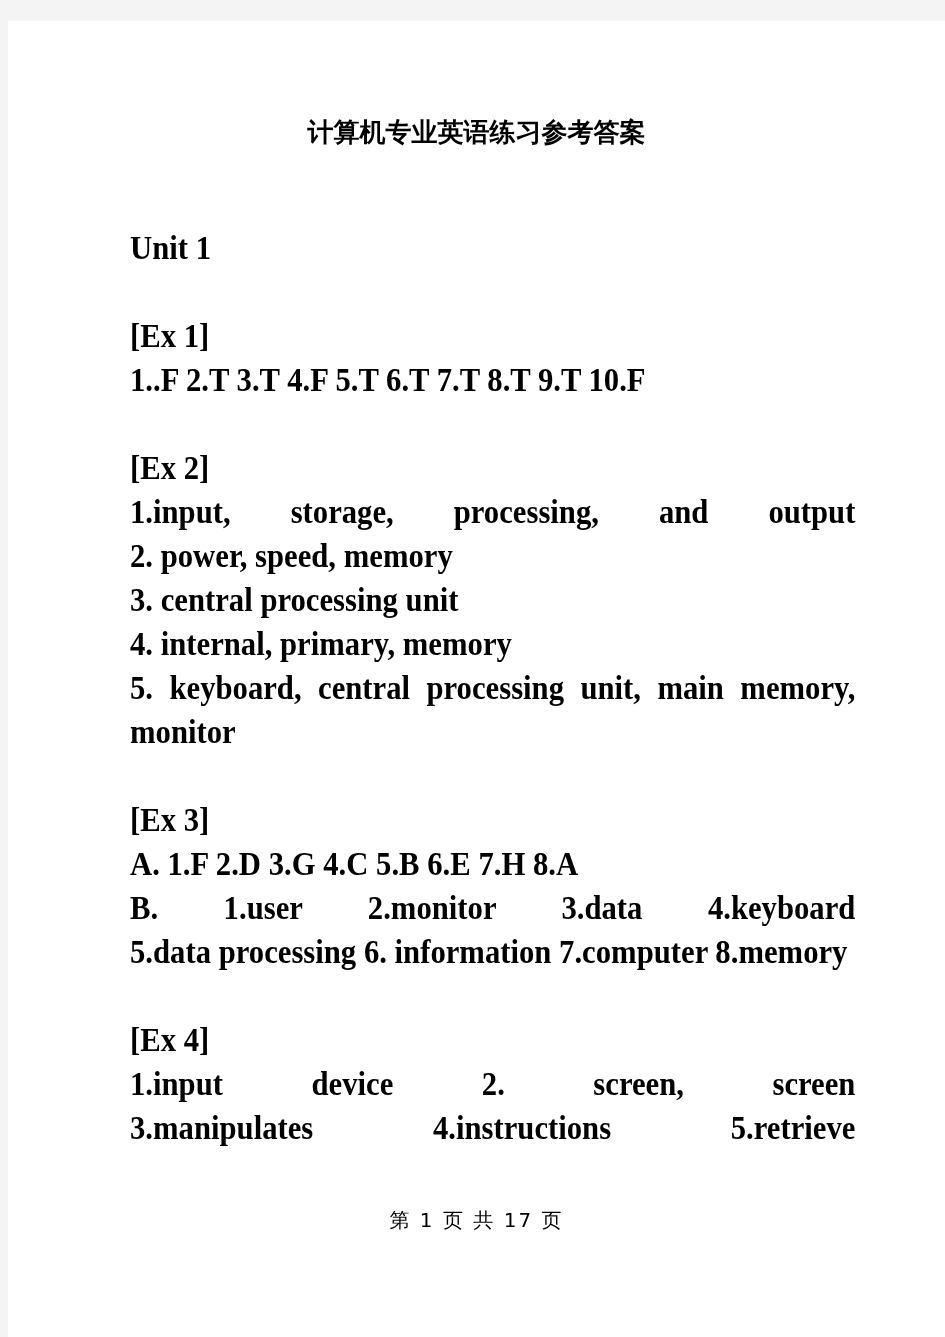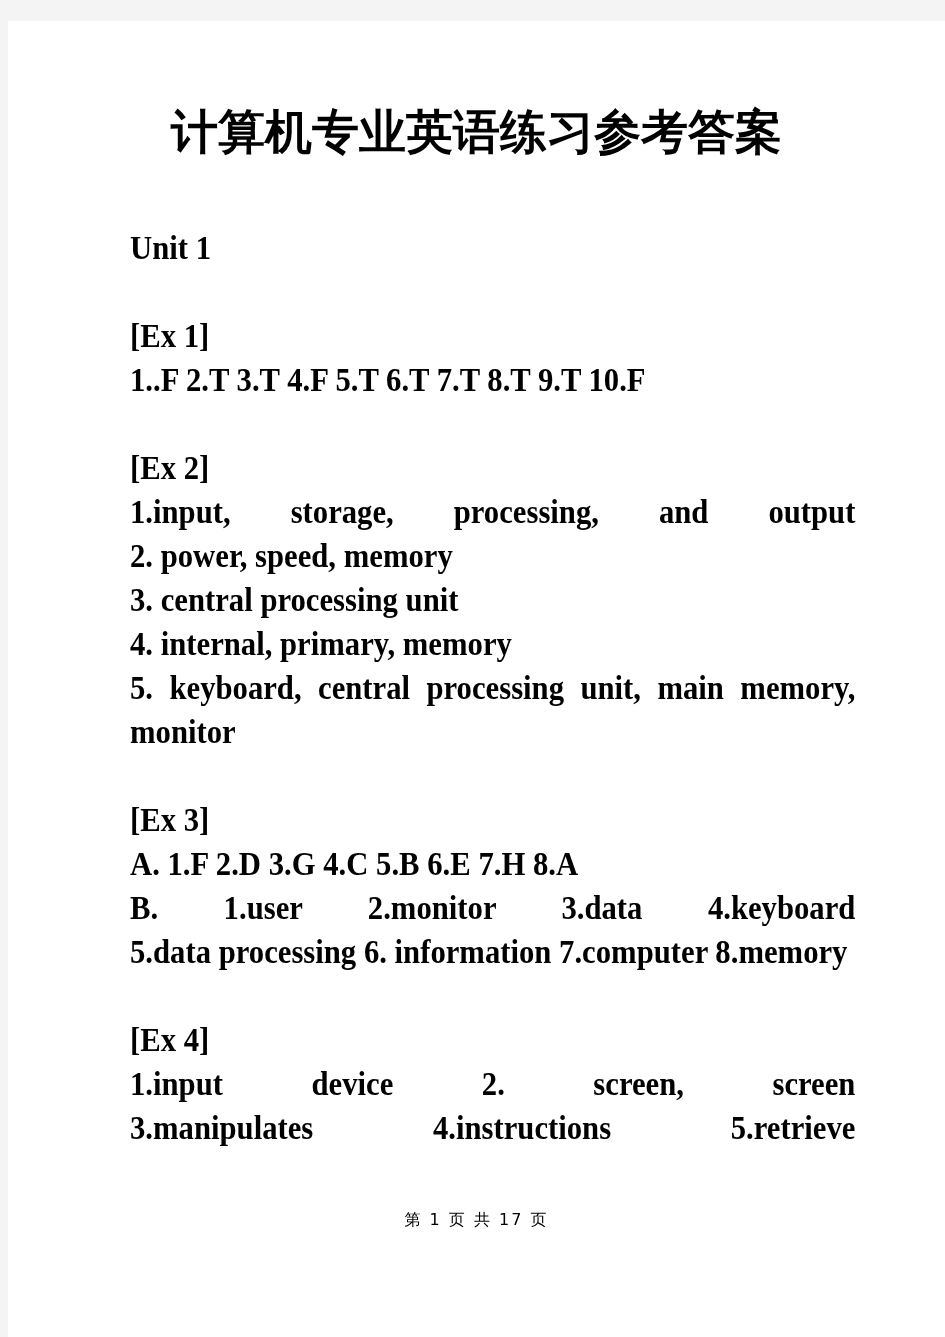--- a/index.html
+++ b/index.html
@@ -26,21 +26,21 @@
   }
 
   #doc-title {
     position: absolute;
     left: 0;
     top: 89px;
     width: 937px;
     text-align: center;
     font-family: "DejaVu Sans", "Liberation Sans", sans-serif;
     font-weight: bold;
-    font-size: 47px;
+    font-size: 26px;
     line-height: 44px;
     color: #000000;
     letter-spacing: 0px;
     white-space: nowrap;
   }
 
   #body-column {
     position: absolute;
     left: 122px;
     top: 205px;
@@ -70,21 +70,21 @@
     height: 44px;
   }
 
   #page-footer {
     position: absolute;
     left: 0;
     top: 1188px;
     width: 937px;
     text-align: center;
     font-family: "DejaVu Sans", "Liberation Sans", sans-serif;
-    font-size: 16px;
+    font-size: 20px;
     line-height: 22px;
     color: #000000;
     letter-spacing: 2px;
     white-space: nowrap;
   }
 </style>
 </head>
 <body>
 
 <div id="page-sheet">

